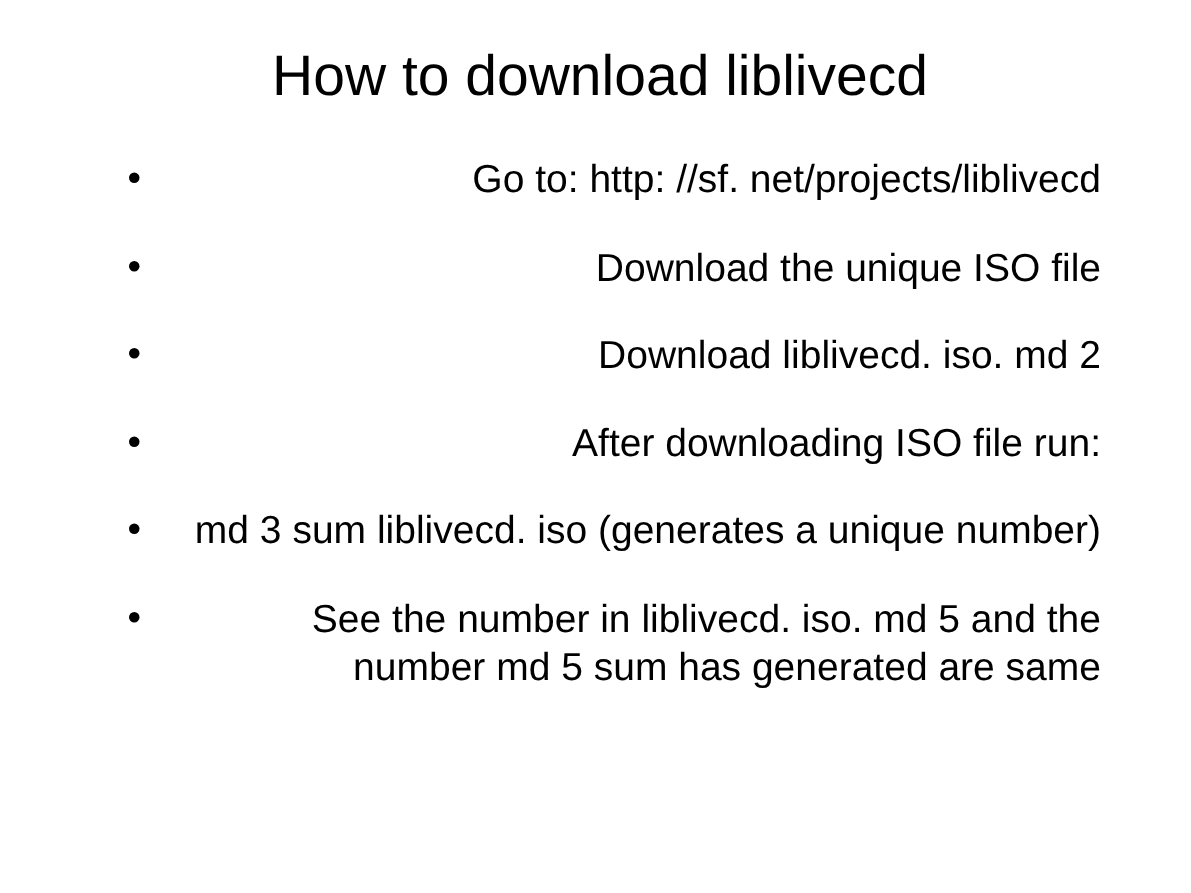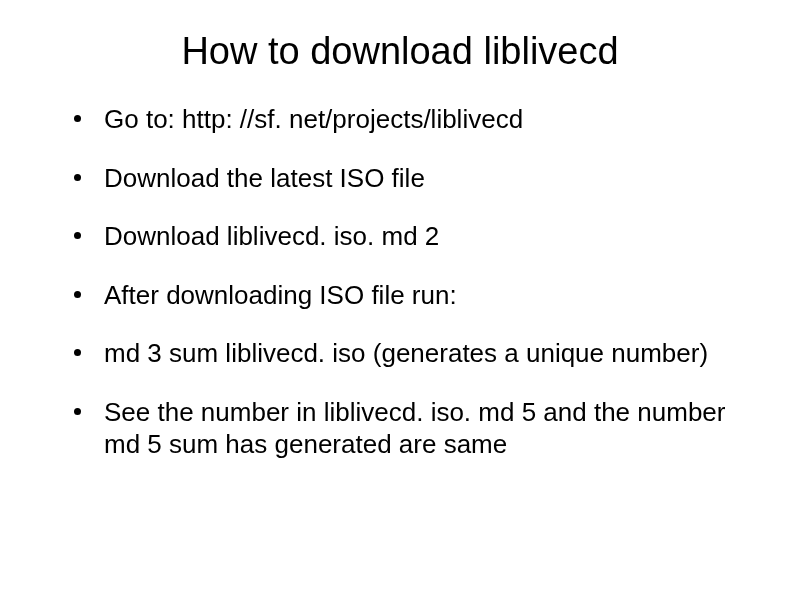--- a/index.html
+++ b/index.html
@@ -18,22 +18,23 @@
     padding: 30px 34px 40px 40px;
   }
   .title {
     text-align: center;
     font-size: 38px;
     font-weight: normal;
     margin: 0 0 30px 0;
   }
   ul.bullets {
     list-style: none;
-    margin: 4px;
+    margin: 16px;
     padding: 0 10px 0 30px;
+    text-align: right;
   }
   ul.bullets > li {
     position: relative;
     font-size: 26px;
     line-height: 1.25;
     padding-left: 30px;
     margin-bottom: 26px;
   }
   ul.bullets > li::before {
     content: "";
@@ -46,19 +47,19 @@
     border-radius: 50%;
   }
 </style>
 </head>
 <body>
 
 <div class="slide">
   <h1 class="title">How to download liblivecd</h1>
   <ul class="bullets">
     <li>Go to: http: //sf. net/projects/liblivecd</li>
-    <li>Download the latest ISO file</li>
+    <li>Download the unique ISO file</li>
     <li>Download liblivecd. iso. md 2</li>
     <li>After downloading ISO file run:</li>
     <li>md 3 sum liblivecd. iso (generates a unique number)</li>
     <li>See the number in liblivecd. iso. md 5 and the number md 5 sum has generated are same</li>
   </ul>
 </div>
 
 </body></html>

